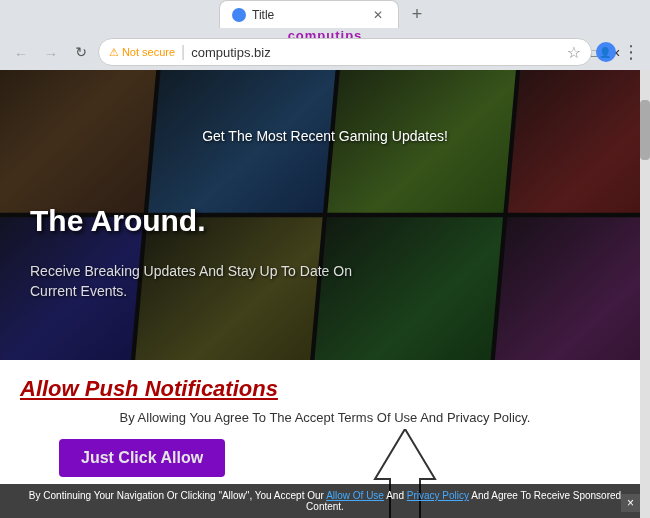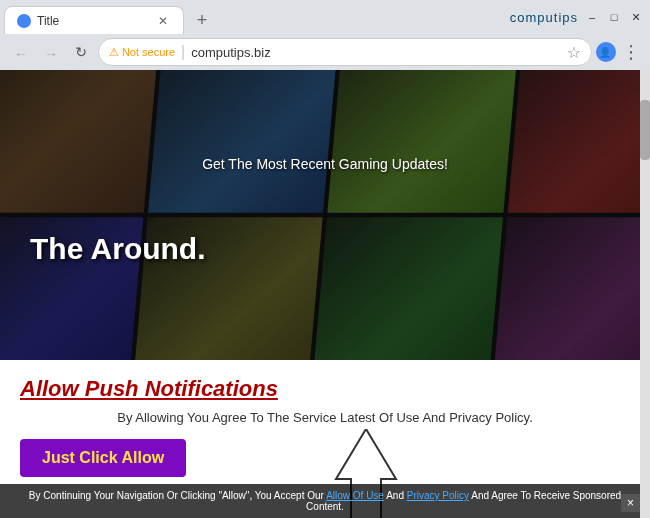--- a/index.html
+++ b/index.html
@@ -2,36 +2,36 @@
 <html><head>
   <meta charset="utf-8">
   <style>
     * { margin: 0; padding: 0; box-sizing: border-box; }
     body { width: 650px; height: 518px; overflow: hidden; font-family: Arial, sans-serif; background: #dee1e6; }
 
     
     .window-chrome { background: #dee1e6; width: 100%; }
 
     
-    .title-bar { display: flex; align-items: center; height: 34px; background: #dee1e6; padding: 0 4px; }
+    .title-bar { display: flex; align-items: center; height: 34px; background: #dee1e6; padding: 0 24px; flex-direction: column; }
     .tab-area { display: flex; align-items: flex-end; flex: 1; height: 34px; }
     .tab {
       display: flex; align-items: center; height: 28px;
       background: #fff; border-radius: 8px 8px 0 0;
       padding: 0 12px; min-width: 180px; max-width: 200px;
       font-size: 12px; color: #333; position: relative;
       border: 1px solid #ccc; border-bottom: none;
     }
     .tab-favicon { width: 14px; height: 14px; background: #4285f4; border-radius: 50%; margin-right: 6px; flex-shrink: 0; }
     .tab-title { flex: 1; white-space: nowrap; overflow: hidden; text-overflow: ellipsis; font-size: 12px; }
     .tab-close { width: 16px; height: 16px; display: flex; align-items: center; justify-content: center; border-radius: 50%; cursor: pointer; font-size: 12px; color: #666; margin-left: 4px; }
     .new-tab-btn { width: 28px; height: 28px; display: flex; align-items: center; justify-content: center; font-size: 18px; color: #666; cursor: pointer; margin-left: 4px; }
     .window-controls { display: flex; align-items: center; gap: 2px; margin-left: auto; }
     .win-ctrl { width: 20px; height: 20px; display: flex; align-items: center; justify-content: center; font-size: 11px; color: #333; cursor: pointer; }
-    .computips-label { color: #0c4a6e; font-size: 13px; font-weight: normal; letter-spacing: 1px; margin: 0 4px; }
+    .computips-label { color: #a21caf; font-size: 13px; font-weight: bold; letter-spacing: 1px; margin: 0 4px; }
 
     
     .address-bar { display: flex; align-items: center; height: 36px; background: #dee1e6; padding: 4px 8px; gap: 4px; }
     .nav-btn { width: 26px; height: 26px; display: flex; align-items: center; justify-content: center; border-radius: 50%; cursor: pointer; color: #555; font-size: 14px; }
     .nav-btn.disabled { color: #aaa; cursor: default; }
     .url-bar { flex: 1; display: flex; align-items: center; background: #fff; border-radius: 20px; height: 28px; padding: 0 10px; border: 1px solid #ccc; gap: 6px; }
     .not-secure { display: flex; align-items: center; gap: 3px; color: #f90; font-size: 11px; white-space: nowrap; }
     .url-text { flex: 1; font-size: 13px; color: #333; }
     .url-star { color: #888; font-size: 16px; cursor: pointer; }
     .url-avatar { width: 20px; height: 20px; border-radius: 50%; background: #4285f4; display: flex; align-items: center; justify-content: center; color: #fff; font-size: 10px; cursor: pointer; }
@@ -62,21 +62,21 @@
     .hero-overlay { position: absolute; inset: 0; background: rgba(0,0,0,0.3); }
     .hero-text { position: absolute; inset: 0; display: flex; flex-direction: column; justify-content: center; align-items: flex-start; padding: 20px 30px; gap: 15px; }
     .hero-subtitle { color: #fff; font-size: 14px; text-align: center; width: 100%; margin-bottom: 8px; text-shadow: 1px 1px 3px rgba(0,0,0,0.8); }
     .hero-main-title { color: #fff; font-size: 30px; font-weight: bold; line-height: 1.2; text-shadow: 2px 2px 4px rgba(0,0,0,0.9); margin-bottom: 8px; }
     .hero-small-text { color: rgba(255,255,255,0.85); font-size: 14px; text-shadow: 1px 1px 3px rgba(0,0,0,0.8); line-height: 1.4; }
 
     
     .page-content { padding: 16px 20px; background: #fff; }
     .push-notif-title { color: #a00; text-decoration: underline; font-size: 22px; font-weight: bold; margin-bottom: 8px; font-style: italic; }
     .push-notif-desc { font-size: 13px; color: #333; text-align: center; margin-bottom: 14px; }
-    .allow-btn { background: #7c0ac0; color: #fde047; border: none; padding: 10px 22px; border-radius: 4px; font-size: 16px; font-weight: bold; cursor: pointer; }
+    .allow-btn { background: #7c0ac0; color: #e5e5e5; border: none; padding: 10px 22px; border-radius: 4px; font-size: 16px; font-weight: bold; cursor: pointer; margin-left: 39px; }
 
     
     .bottom-notice { background: rgba(0,0,0,0.75); color: #fff; font-size: 10px; text-align: center; padding: 6px 20px; position: absolute; bottom: 0; left: 0; right: 0; }
     .bottom-notice a { color: #4af; }
     .bottom-dismiss { position: absolute; right: 10px; bottom: 6px; background: #555; color: #fff; border: none; font-size: 12px; padding: 2px 6px; cursor: pointer; }
 
     .scrollbar { position: absolute; right: 0; top: 0; width: 10px; height: 100%; background: #e0e0e0; }
     .scrollbar-thumb { width: 10px; height: 60px; background: #aaa; border-radius: 4px; position: absolute; top: 30px; }
   </style>
 </head>
@@ -138,26 +138,30 @@
       <div class="hero-img hero-img-7"></div>
       <div class="hero-img hero-img-8"></div>
     </div>
     <div class="hero-overlay"></div>
     <div class="hero-text">
       <div class="hero-subtitle">Get The Most Recent Gaming Updates!</div>
       <div class="hero-main-title">
         <br>
         <span>The Around.</span>
       </div>
+      <div class="hero-small-text">
+        <span>Receive Breaking Updates And Stay Up To Date On</span><br>
+        <span>Current Events.</span>
+      </div>
     </div>
   </div>
 
   <div class="page-content" style="position:relative;">
     <div class="push-notif-title">Allow Push Notifications</div>
-    <div class="push-notif-desc">By Allowing You Agree To The Service Latest Of Use And Privacy Policy.</div>
+    <div class="push-notif-desc">By Allowing You Agree To The Accept Terms Of Use And Privacy Policy.</div>
     <div style="display:flex; align-items:flex-start; gap:20px;">
       <button class="allow-btn">Just Click Allow</button>
 
       <div style="position:relative; margin-left:120px; margin-top:-10px;">
         <svg width="80" height="100" viewBox="0 0 80 100">
           <polygon points="40,0 70,50 55,50 55,100 25,100 25,50 10,50" fill="white" stroke="#333" stroke-width="2"></polygon>
         </svg>
       </div>
     </div>
 

